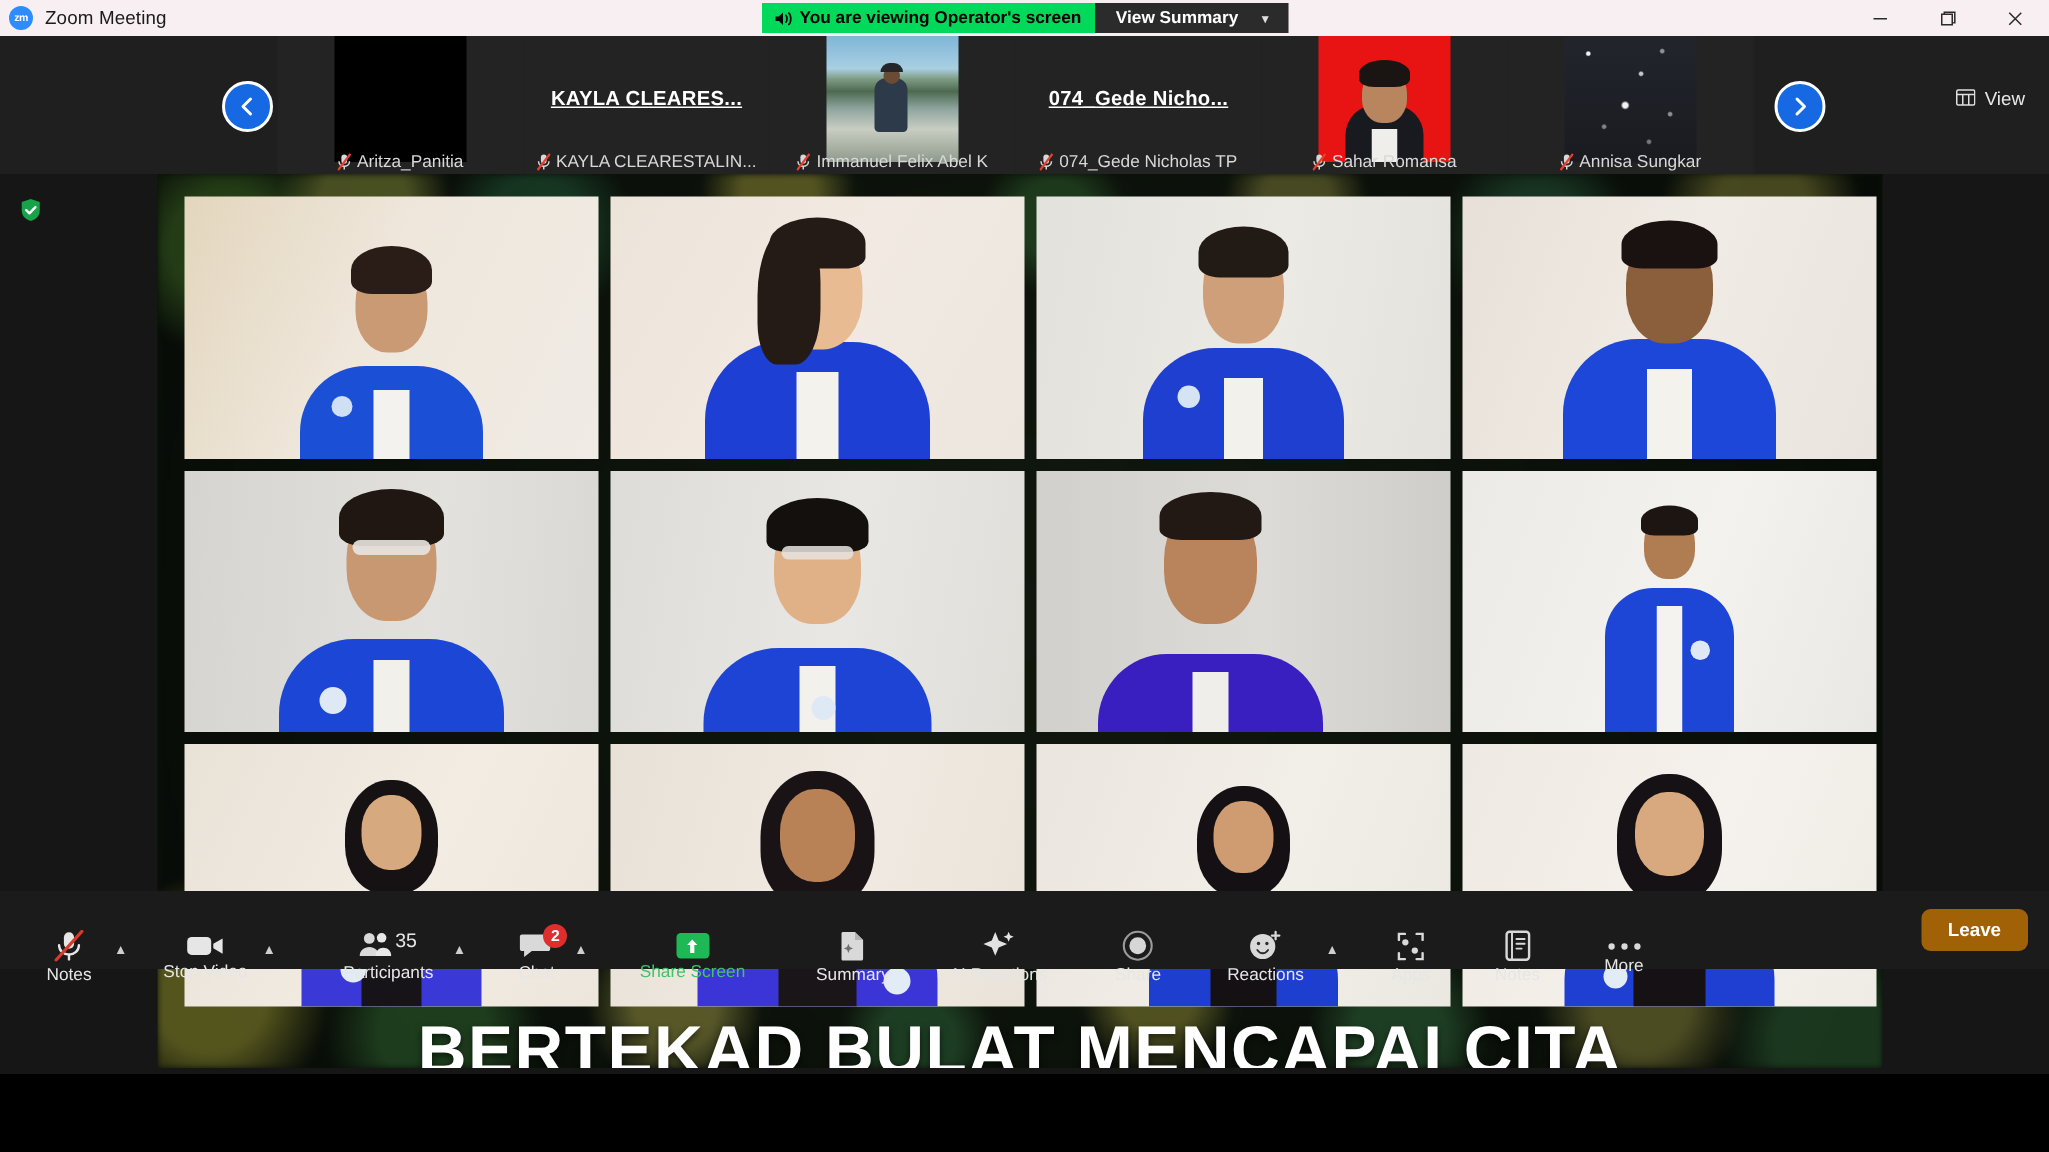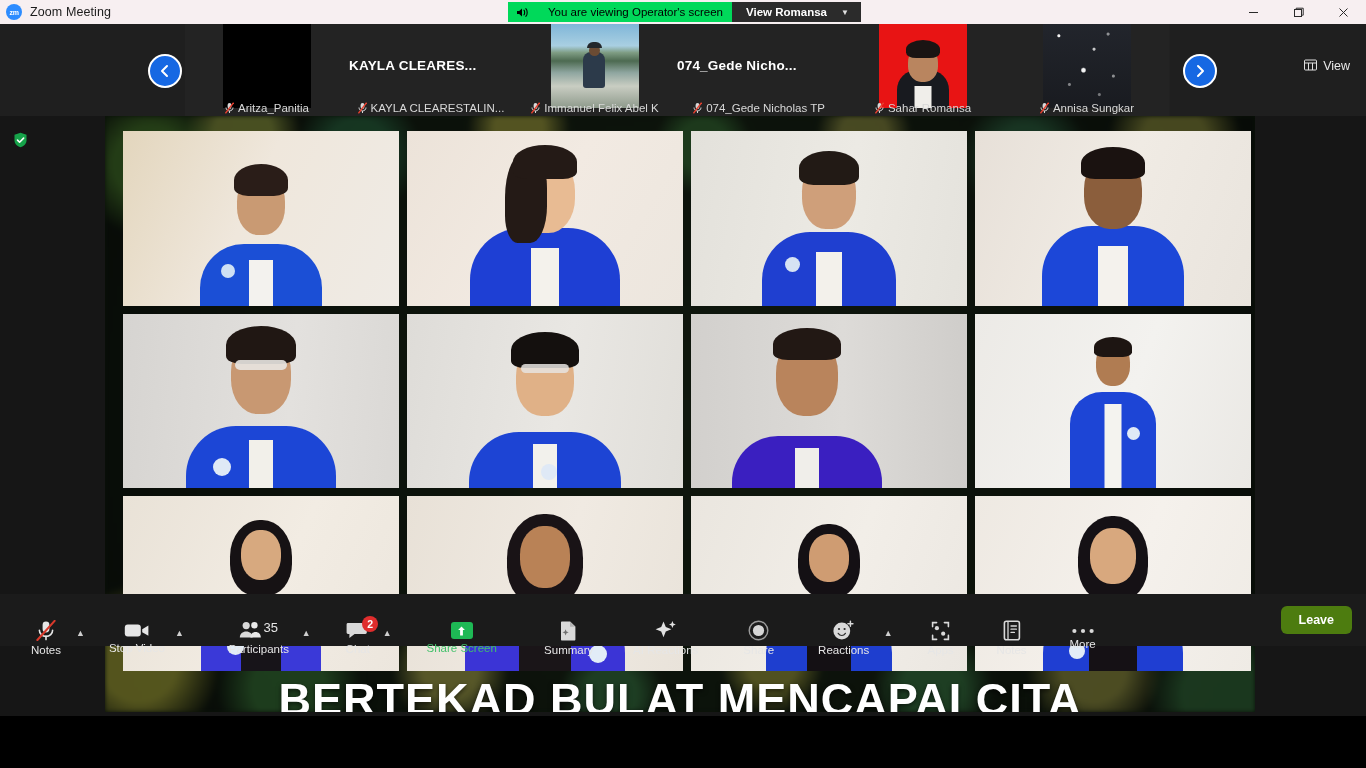--- a/index.html
+++ b/index.html
@@ -33,22 +33,22 @@
   }
   .tb-title {
     font-size: 12.5px; color: #1b1b1b; letter-spacing: 0.1px;
   }
   .tb-center {
     position: absolute; left: 508px; top: 2px;
     height: 20px; display: flex; align-items: stretch;
   }
   .tb-sharebadge {
     background: #00d95a; color: #000;
-    font-size: 11.5px; font-weight: normal;
-    display: flex; align-items: center; gap: 19px;
+    font-size: 11.5px; font-weight: bold;
+    display: flex; align-items: center; gap: 4px;
     padding: 0 9px 0 8px;
     white-space: nowrap;
   }
   .spk-ico { display:flex; align-items:center; }
   .tb-viewopt {
     background: #2b2b2b; color: #fff;
     font-size: 11.5px; font-weight: bold;
     display: flex; align-items: center; gap: 14px;
     padding: 0 12px 0 14px;
     white-space: nowrap;
@@ -82,23 +82,24 @@
     width: 164px; height: 92px;
     background: #232323;
     overflow: hidden;
   }
   .thumb-media {
     position: absolute; left: 50%; transform: translateX(-50%);
     top: 0; width: 88px; height: 84px;
   }
   .thumb-name-center {
     position: absolute; left: 0; right: 0; top: 34px;
-    text-align: left; color: #fff;
+    text-align: center; color: #fff;
     font-size: 13.5px; font-weight: bold;
     letter-spacing: .2px;
+    text-decoration: underline;
   }
   .thumb-label {
     position: absolute; left: 0; bottom: 2px;
     width: 164px;
     display: flex; align-items: center; justify-content: center;
     gap: 4px;
     color: #d8d8d8; font-size: 11.5px;
     white-space: nowrap; overflow: hidden;
   }
   .mic-mute {
@@ -222,21 +223,21 @@
     position: absolute; top: -5px; right: -9px;
     min-width: 16px; height: 16px; border-radius: 8px;
     background: #e02d2d; color: #fff;
     font-size: 10.5px; font-weight: bold;
     display: flex; align-items: center; justify-content: center;
     padding: 0 4px;
   }
   .leave-btn {
     position: absolute; right: 14px; top: 12px;
     height: 28px; padding: 0 18px;
-    background: #4d7c0f; color: #fff;
+    background: #a16207; color: #fff;
     border: none; border-radius: 6px;
     font-size: 12.5px; font-weight: bold;
     font-family: "Liberation Sans", sans-serif;
     display: flex; align-items: center; justify-content: center;
   }
   .share-green {
     width: 22px; height: 17px; border-radius: 3px;
     background: #1eb955; display:flex; align-items:center; justify-content:center;
   }
 </style>
@@ -256,21 +257,21 @@
         <span class="spk-ico">
           <svg width="13" height="11" viewBox="0 0 13 11">
             <path d="M1 4h2.2L6 1.4v8.2L3.2 7H1z" fill="#000"></path>
             <path d="M8 3.2c.9.7.9 3.9 0 4.6" stroke="#000" stroke-width="1.1" fill="none" stroke-linecap="round"></path>
             <path d="M9.9 1.7c1.7 1.3 1.7 6.3 0 7.6" stroke="#000" stroke-width="1.1" fill="none" stroke-linecap="round"></path>
           </svg>
         </span>
         <span>You are viewing Operator's screen</span>
       </div>
       <div class="tb-viewopt">
-        <span>View Romansa</span>
+        <span>View Summary</span>
         <span class="tb-caret">▼</span>
       </div>
     </div>
 
     <div class="tb-winbtns">
       <div class="win-btn">
         <svg width="11" height="11" viewBox="0 0 11 11">
             <path d="M1 5.5h9" stroke="#2a2a2a" stroke-width="1"></path>
           </svg>
       </div>

